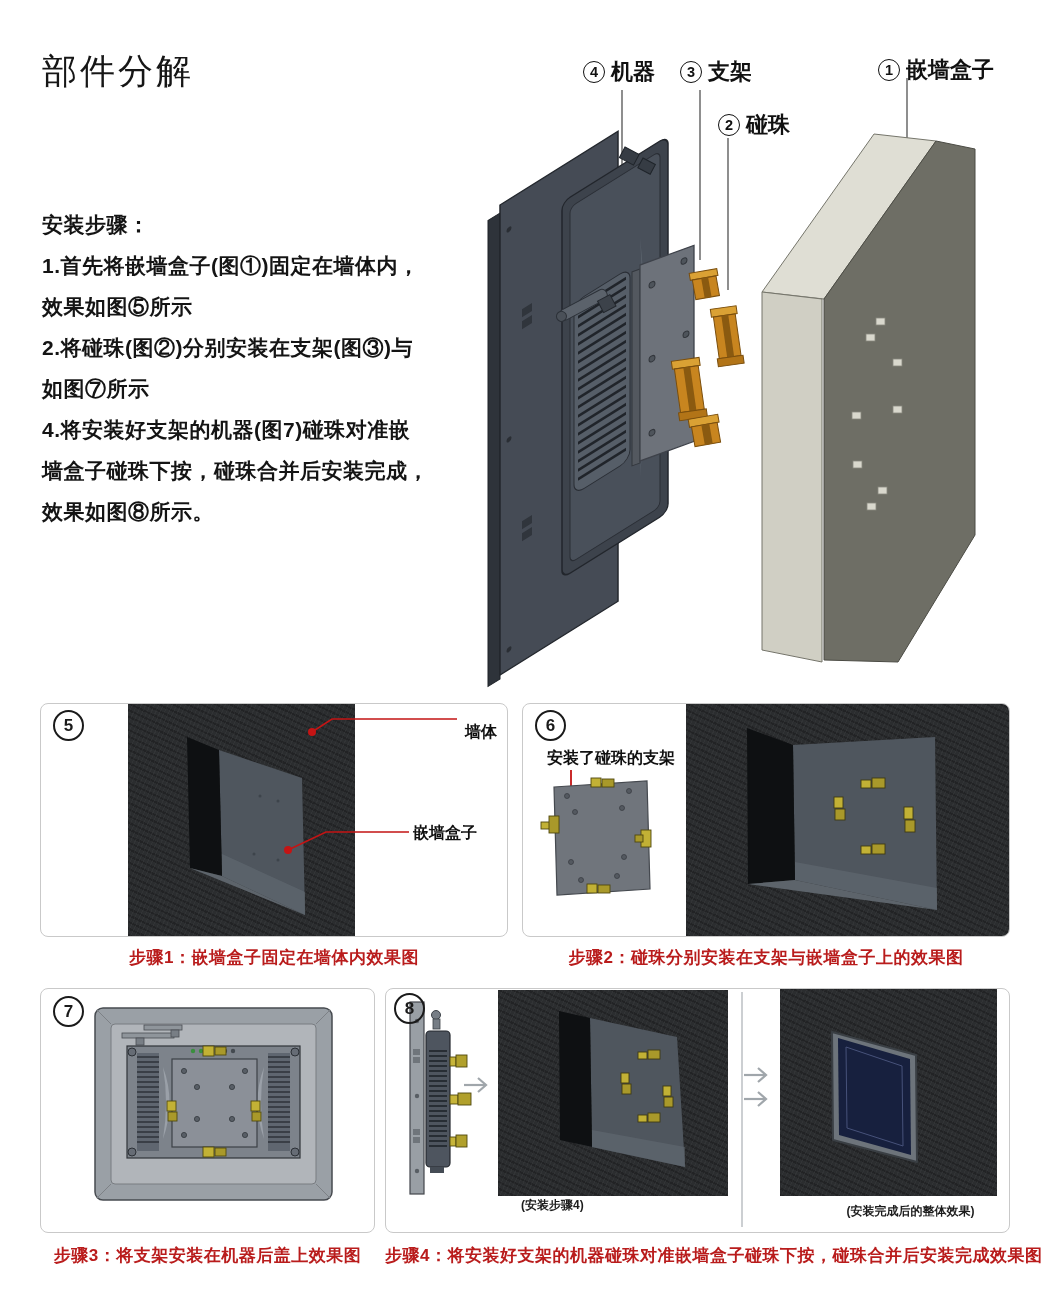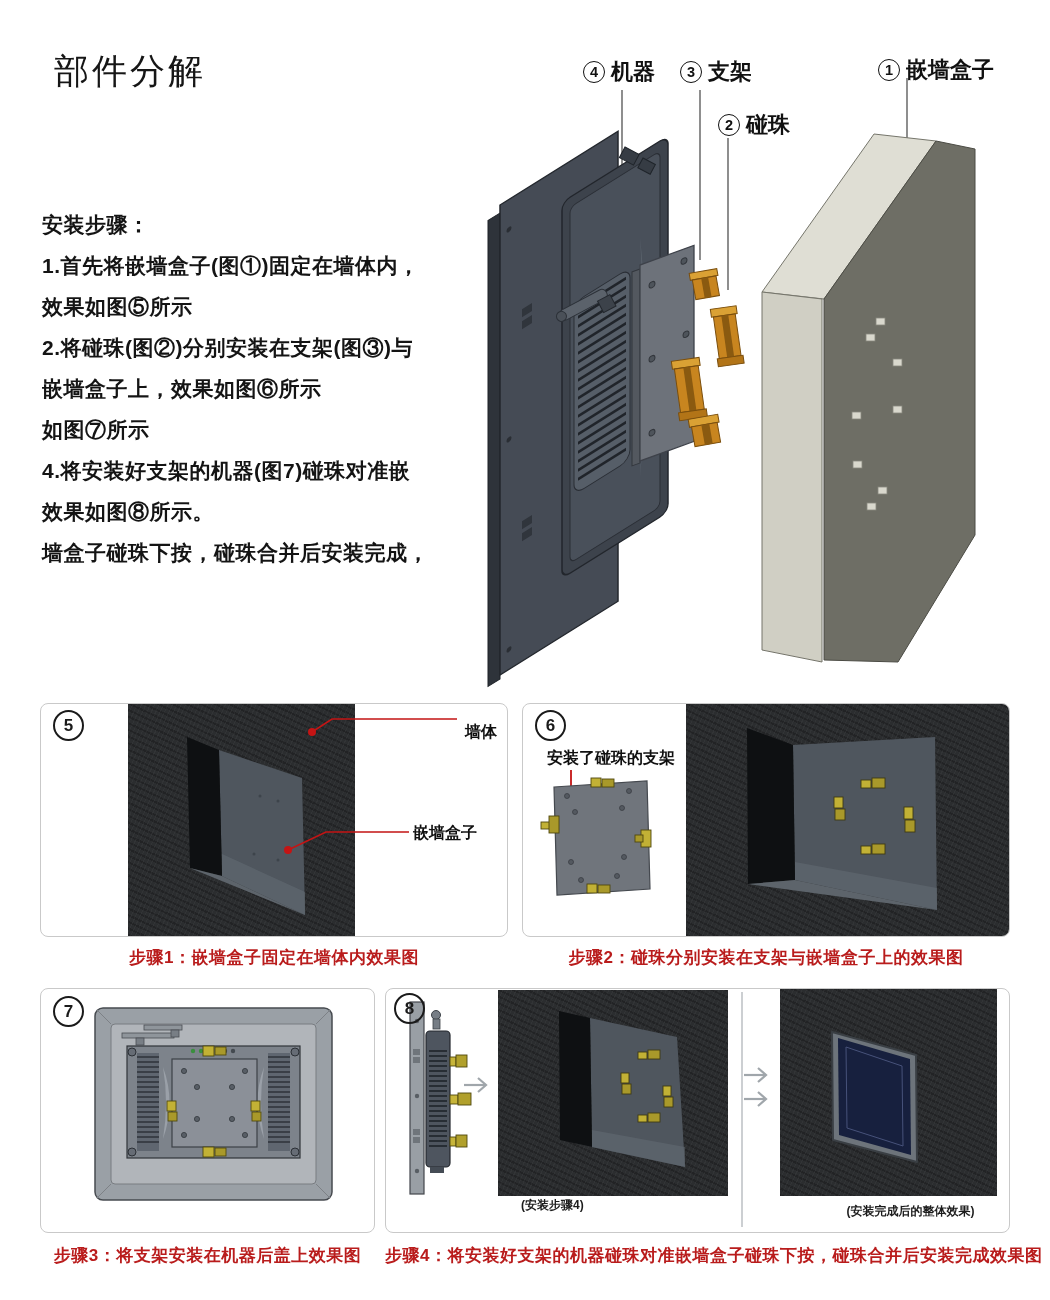--- a/index.html
+++ b/index.html
@@ -2,21 +2,21 @@
 <html><head>
 <meta charset="utf-8">
 <style>
   html,body{margin:0;padding:0;}
   body{
     width:1050px;height:1300px;position:relative;background:#ffffff;
     font-family:"Liberation Sans",sans-serif;color:#151515;overflow:hidden;
   }
   .abs{position:absolute;}
   .page-title{
-    left:42px;top:48px;font-size:35px;font-weight:500;letter-spacing:3px;color:#161616;margin-left:12px;
+    left:42px;top:48px;font-size:35px;font-weight:500;letter-spacing:3px;color:#161616;
   }
   .instr{
     left:42px;top:204px;width:462px;font-size:21px;font-weight:700;
     line-height:41px;color:#141414;letter-spacing:0.5px;
   }
   .part-label{
     font-size:22px;font-weight:600;color:#111;white-space:nowrap;z-index:3;
     display:flex;align-items:center;gap:6px;
   }
   .circ-sm{
@@ -53,25 +53,24 @@
 </head>
 <body>
 
 <div class="abs page-title">部件分解</div>
 
 <div class="abs instr">
   <div>安装步骤：</div>
   <div>1.首先将嵌墙盒子(图①)固定在墙体内，</div>
   <div>效果如图⑤所示</div>
   <div>2.将碰珠(图②)分别安装在支架(图③)与</div>
-  <div>嵌墙盒子上，效果如图⑥所示</div>
   <div>如图⑦所示</div>
   <div>4.将安装好支架的机器(图7)碰珠对准嵌</div>
+  <div>墙盒子碰珠下按，碰珠合并后安装完成，</div>
   <div>效果如图⑧所示。</div>
-  <div>墙盒子碰珠下按，碰珠合并后安装完成，</div>
 </div>
 
 <div class="abs part-label" style="left:583px;top:57px;">
   <span class="circ-sm">4</span>
   <span>机器</span>
 </div>
 <div class="abs part-label" style="left:680px;top:57px;">
   <span class="circ-sm">3</span>
   <span>支架</span>
 </div>

